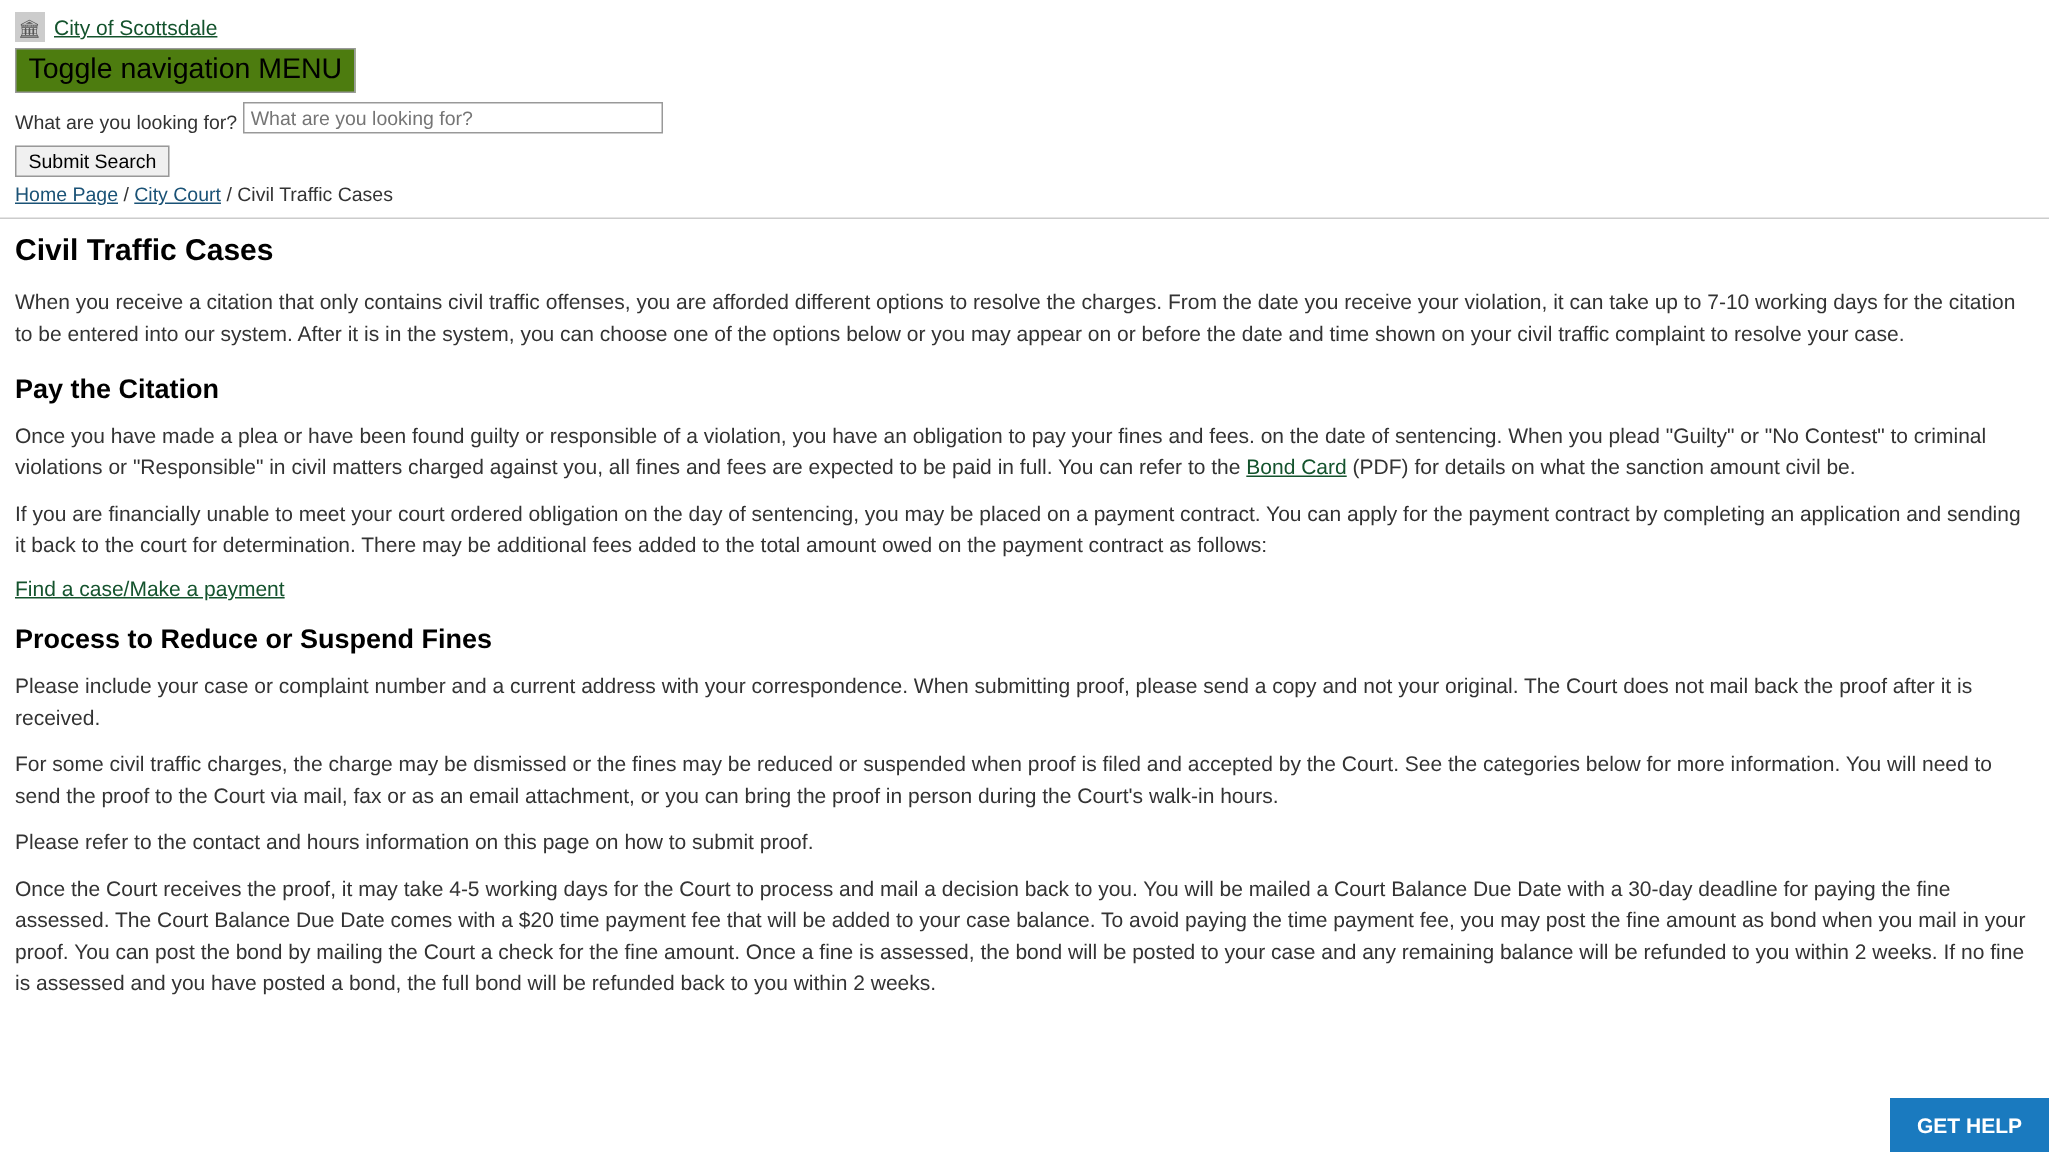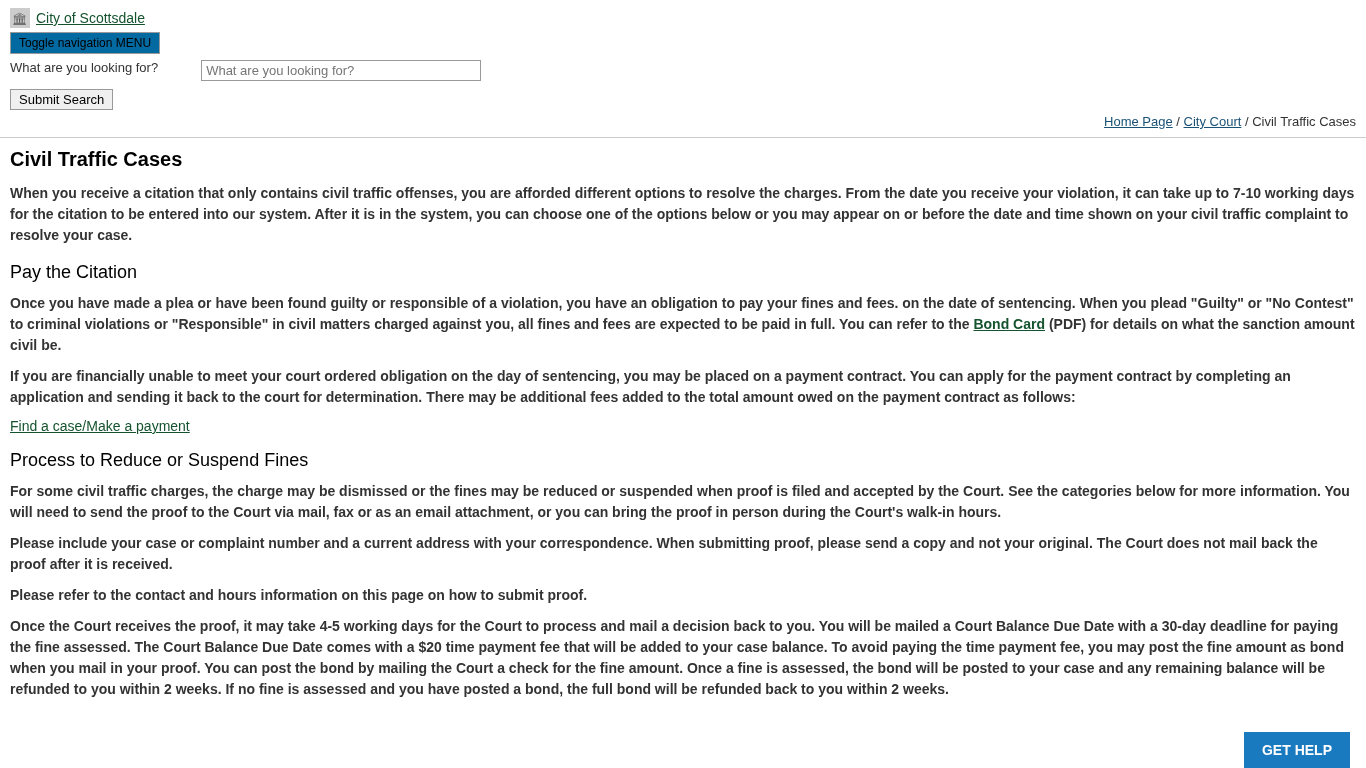--- a/index.html
+++ b/index.html
@@ -28,31 +28,30 @@
       height: 20px;
       margin-right: 6px;
       background: #ccc;
       display: inline-block;
       flex-shrink: 0;
     }
     #nav-toggle-btn {
       display: inline-block;
       padding: 3px 8px;
       border: 1px solid #999;
-      background: #0369a1;
+      background: #4d7c0f;
       cursor: pointer;
-      font-size: 12px;
+      font-size: 19px;
       margin-bottom: 6px;
     }
     #search-area {
       display: flex;
-      align-items: flex-start;
+      align-items: flex-end;
       flex-wrap: wrap;
       margin-bottom: 4px;
-      gap: 39px;
     }
     #search-label {
       font-size: 13px;
       margin-right: 4px;
     }
     #search-input {
       width: 280px;
       padding: 2px 4px;
       font-size: 13px;
       border: 1px solid #999;
@@ -64,58 +63,56 @@
       background: #f0f0f0;
       cursor: pointer;
       font-size: 13px;
       margin-top: 4px;
       text-align: right;
     }
     #breadcrumb {
       font-size: 13px;
       margin-top: 4px;
       padding: 0 0 4px 0;
-      text-align: right;
     }
     #breadcrumb a { color: #1a5276; }
 
     #main-content {
       padding: 10px 10px 60px 10px;
     }
 
     h1.page-heading {
       font-size: 20px;
       font-weight: bold;
       color: #000;
       margin-bottom: 12px;
       border-bottom: none;
     }
     h2.section-heading {
       font-size: 18px;
-      font-weight: normal;
+      font-weight: bold;
       color: #000;
       margin: 16px 0 10px 0;
     }
     .content-paragraph {
       font-size: 14px;
       line-height: 1.5;
       margin-bottom: 10px;
       color: #333;
-      font-weight: bold;
     }
     .find-case-link {
       display: block;
       margin: 8px 0 14px 0;
       font-size: 14px;
     }
 
     #get-help-btn {
       position: fixed;
       bottom: 0;
-      right: 16px;
+      right: 0;
       background: #1a7abf;
       color: #fff;
       padding: 10px 18px;
       font-size: 14px;
       font-weight: bold;
       cursor: pointer;
       border: none;
       text-transform: uppercase;
     }
   </style>
@@ -169,23 +166,23 @@
     <a href="#">Bond Card</a>
     <span> (PDF) for details on what the sanction amount civil be.</span>
   </p>
 
   <p class="content-paragraph">If you are financially unable to meet your court ordered obligation on the day of sentencing, you may be placed on a payment contract.  You can apply for the payment contract by completing an application and sending it back to the court for determination.  There may be additional fees added to the total amount owed on the payment contract as follows:</p>
 
   <a href="#" class="find-case-link">Find a case/Make a payment</a>
 
   <h2 class="section-heading">Process to Reduce or Suspend Fines</h2>
 
+  <p class="content-paragraph">Please include your case or complaint number and a current address with your correspondence.  When submitting proof, please send a copy and not your original. The Court does not mail back the proof after it is received.</p>
+
   <p class="content-paragraph">For some civil traffic charges, the charge may be dismissed or the fines may be reduced or suspended when proof is filed and accepted by the Court. See the categories below for more information.  You will need to send the proof to the Court via mail, fax or as an email attachment, or you can bring the proof in person during the Court's walk-in hours.</p>
-
-  <p class="content-paragraph">Please include your case or complaint number and a current address with your correspondence.  When submitting proof, please send a copy and not your original. The Court does not mail back the proof after it is received.</p>
 
   <p class="content-paragraph">Please refer to the contact and hours information on this page on how to submit proof.</p>
 
   <p class="content-paragraph">Once the Court receives the proof, it may take 4-5 working days for the Court to process and mail a decision back to you. You will be mailed a Court Balance Due Date with a 30-day deadline for paying the fine assessed. The Court Balance Due Date comes with a $20 time payment fee that will be added to your case balance. To avoid paying the time payment fee, you may post the fine amount as bond when you mail in your proof. You can post the bond by mailing the Court a check for the fine amount. Once a fine is assessed, the bond will be posted to your case and any remaining balance will be refunded to you within 2 weeks. If no fine is assessed and you have posted a bond, the full bond will be refunded back to you within 2 weeks.</p>
 
 </div>
 
 <button id="get-help-btn">GET HELP</button>
 
 </body></html>

